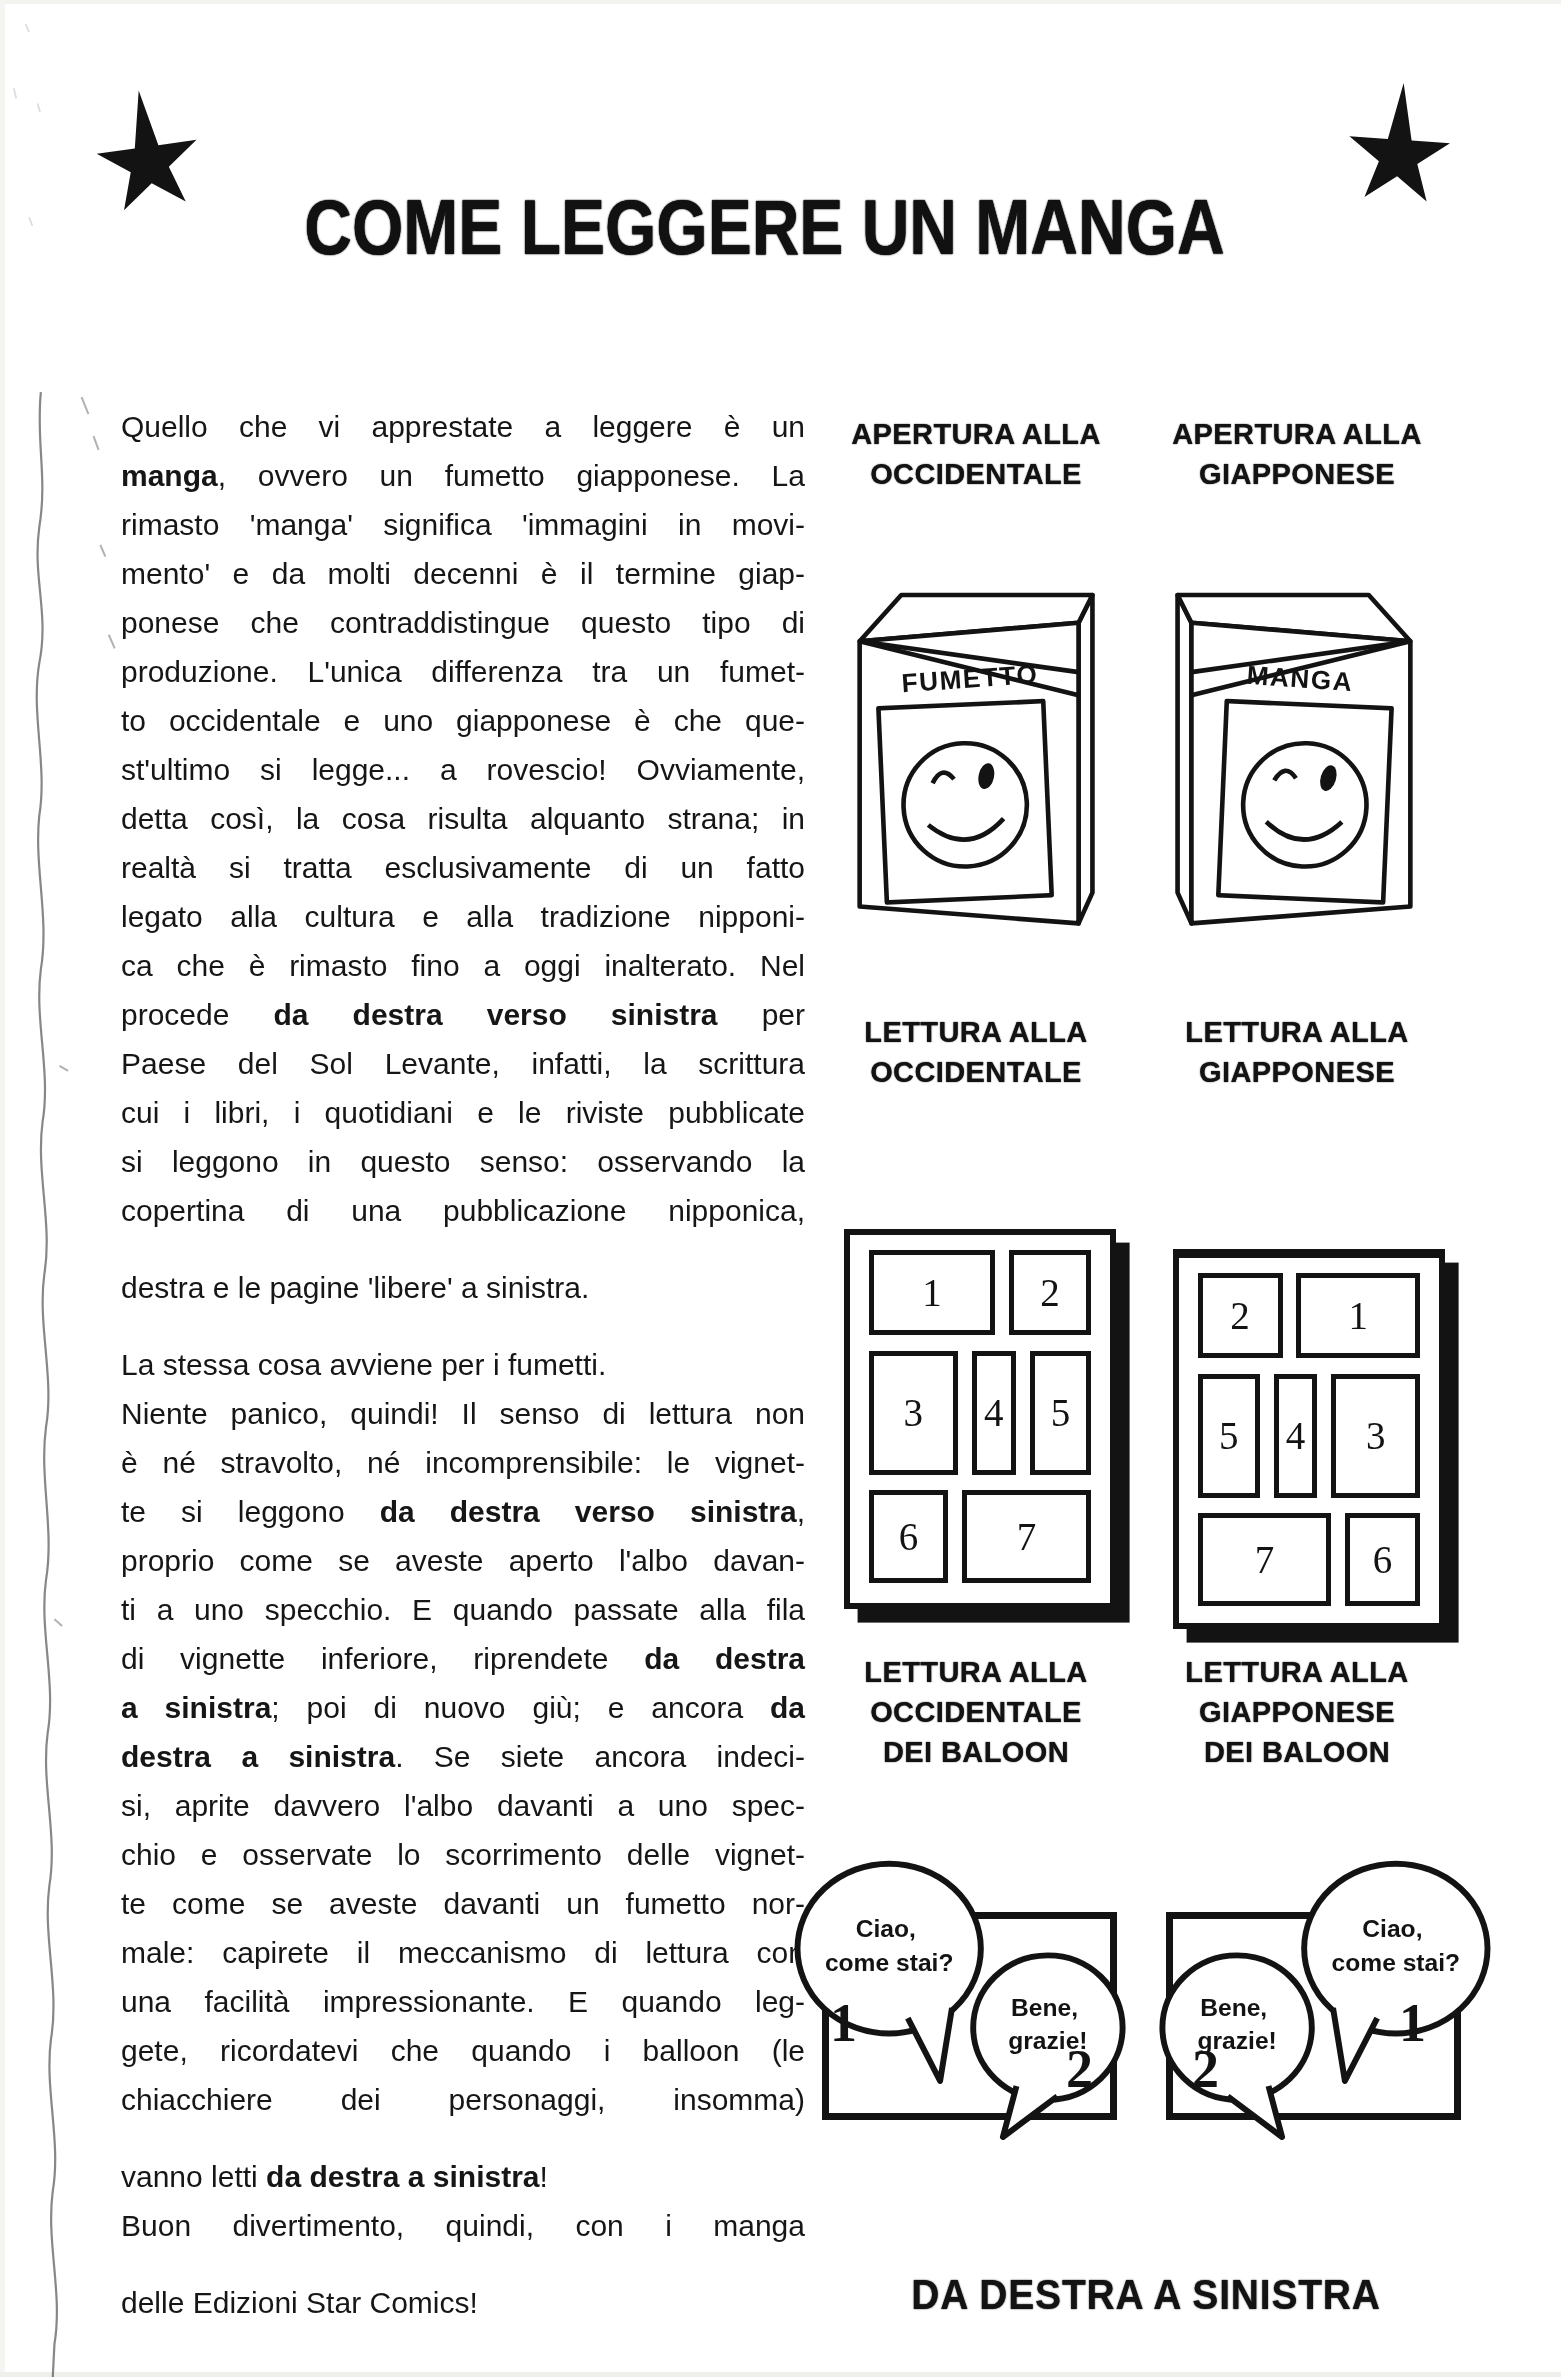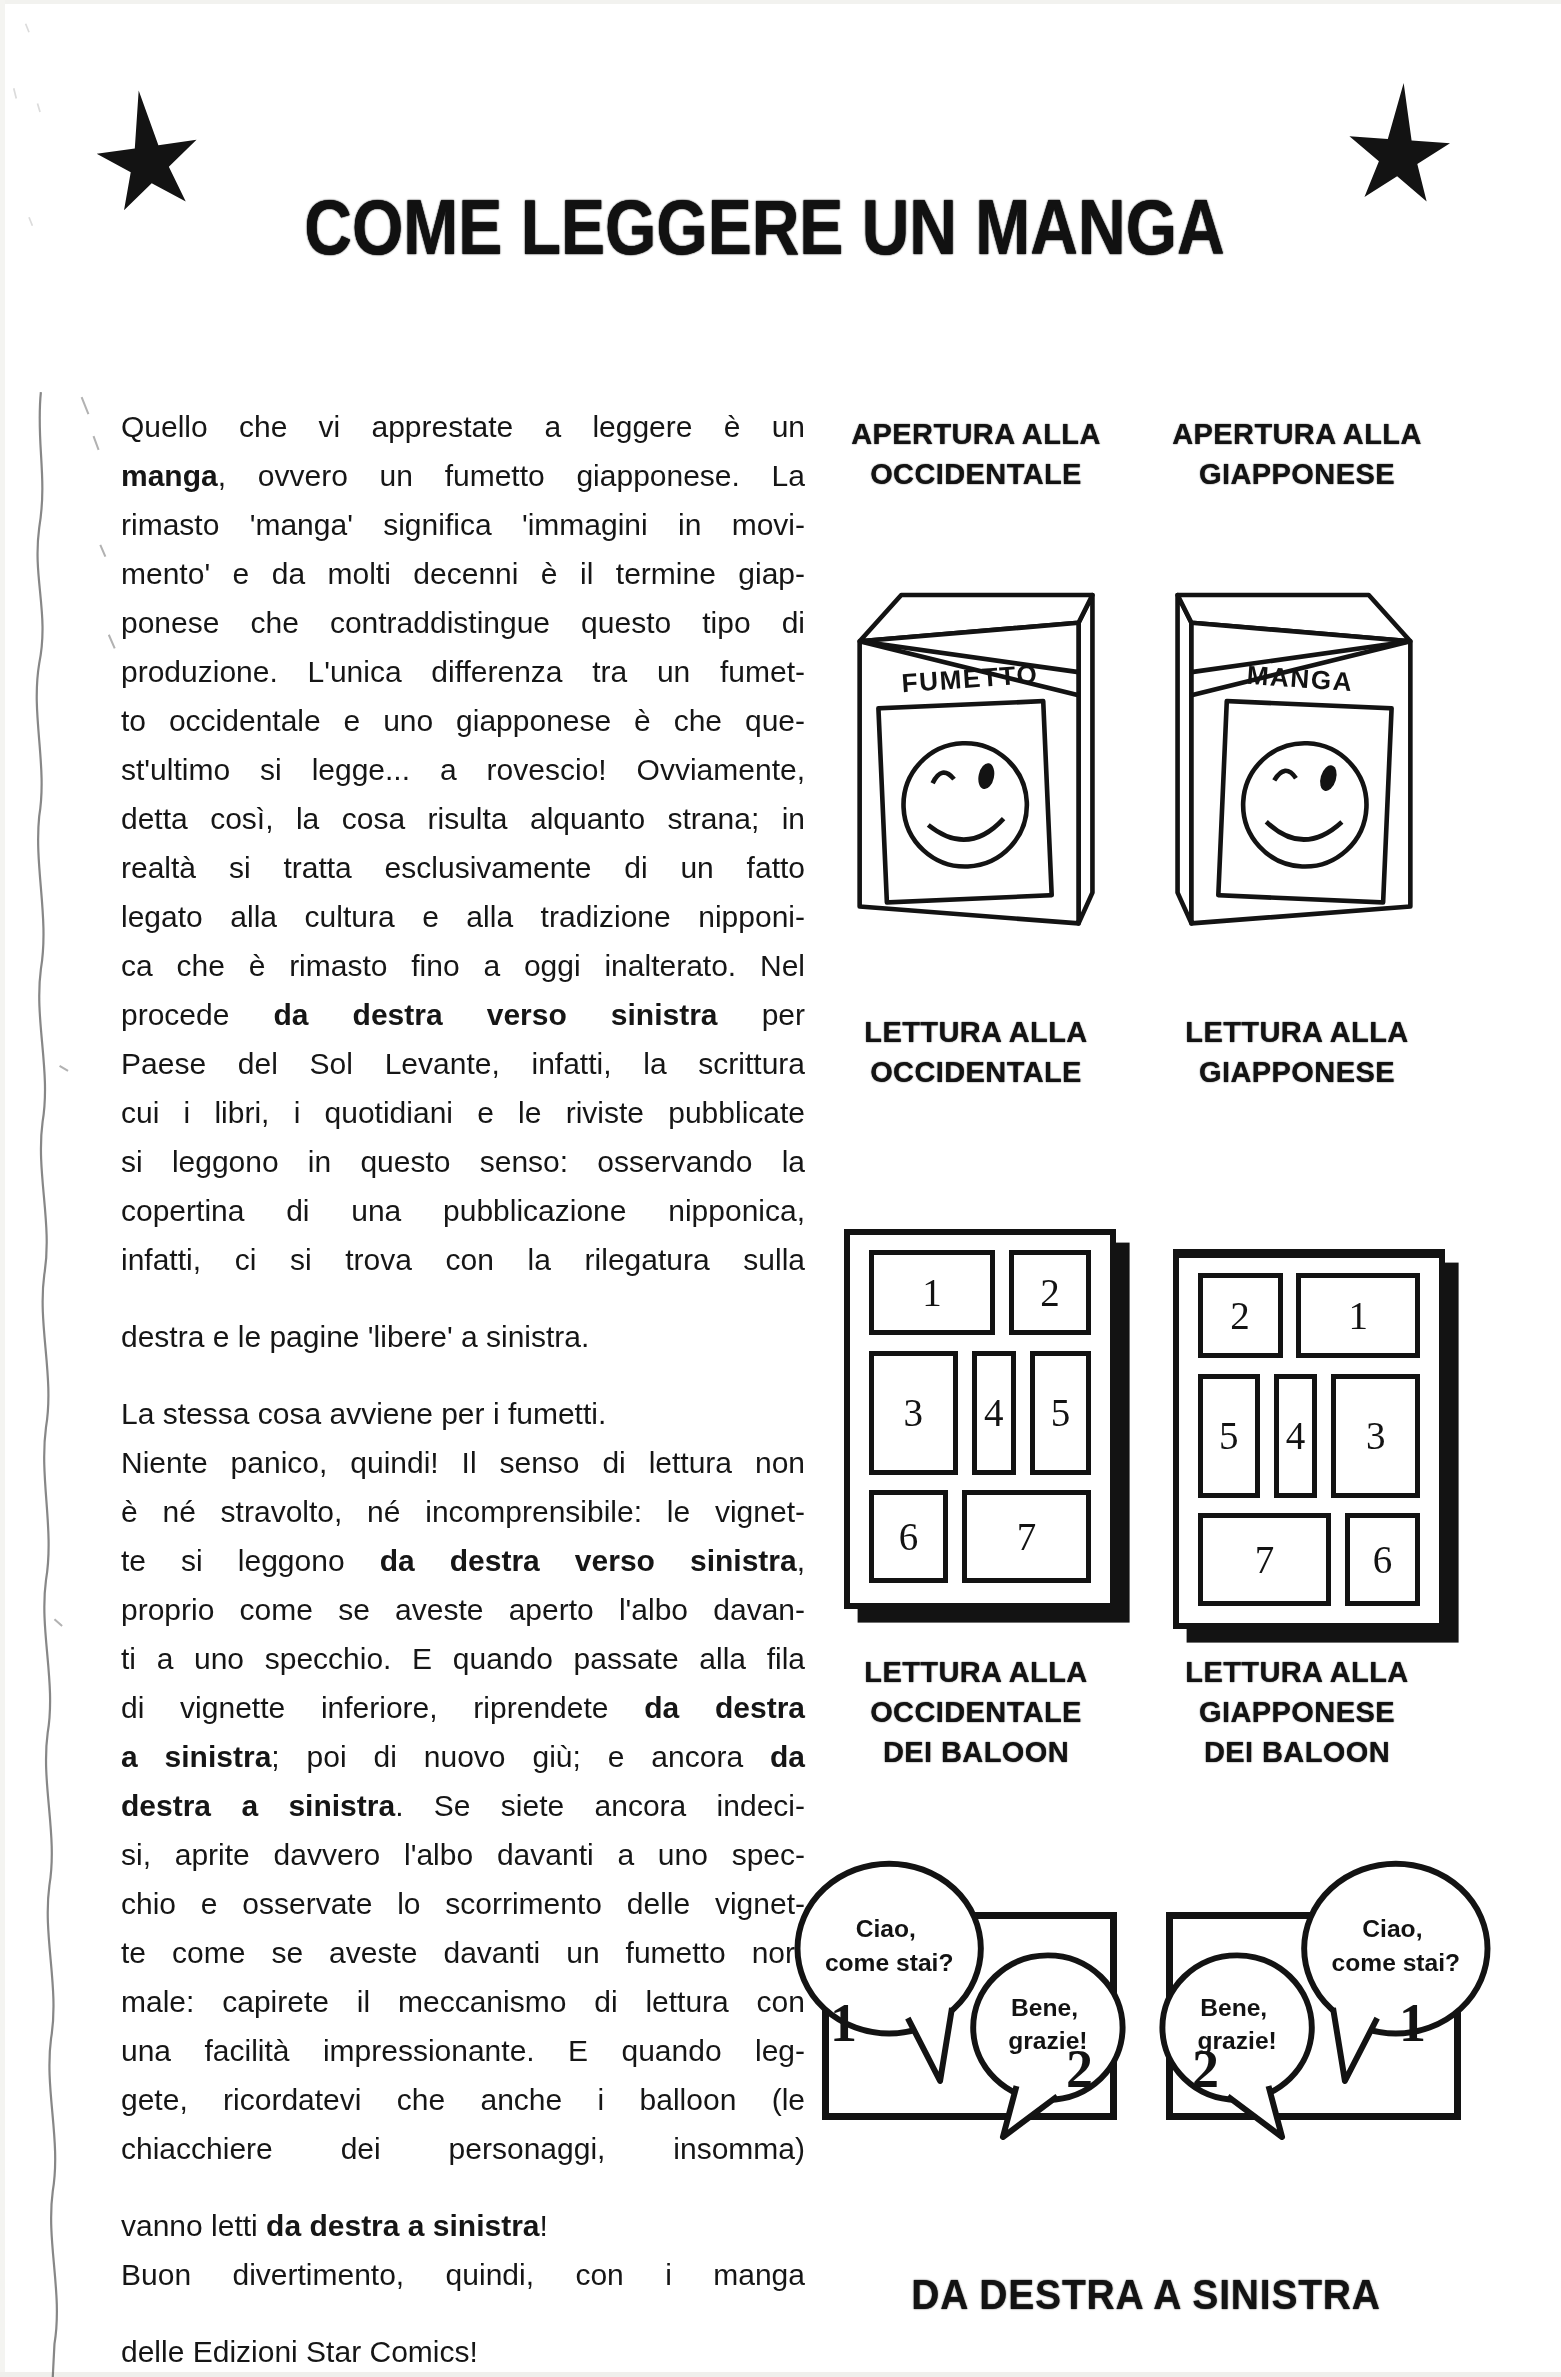--- a/index.html
+++ b/index.html
@@ -118,37 +118,36 @@
     <div class="al"><span>st'ultimo si legge... a rovescio! Ovviamente,</span></div>
     <div class="al"><span>detta così, la cosa risulta alquanto strana; in</span></div>
     <div class="al"><span>realtà si tratta esclusivamente di un fatto</span></div>
     <div class="al"><span>legato alla cultura e alla tradizione nipponi-</span></div>
     <div class="al"><span>ca che è rimasto fino a oggi inalterato. Nel</span></div>
     <div class="al"><span>procede </span><span class="b">da destra verso sinistra</span><span> per</span></div>
     <div class="al"><span>Paese del Sol Levante, infatti, la scrittura</span></div>
     <div class="al"><span>cui i libri, i quotidiani e le riviste pubblicate</span></div>
     <div class="al"><span>si leggono in questo senso: osservando la</span></div>
     <div class="al"><span>copertina di una pubblicazione nipponica,</span></div>
-    <div class="al"><span>infatti, ci si trova con la rilegatura sulla</span></div>
     <div class="al last"><span>destra e le pagine 'libere' a sinistra.</span></div>
     <div class="al last"><span>La stessa cosa avviene per i fumetti.</span></div>
     <div class="al"><span>Niente panico, quindi! Il senso di lettura non</span></div>
     <div class="al"><span>è né stravolto, né incomprensibile: le vignet-</span></div>
     <div class="al"><span>te si leggono </span><span class="b">da destra verso sinistra</span><span>,</span></div>
     <div class="al"><span>proprio come se aveste aperto l'albo davan-</span></div>
     <div class="al"><span>ti a uno specchio. E quando passate alla fila</span></div>
     <div class="al"><span>di vignette inferiore, riprendete </span><span class="b">da destra</span></div>
     <div class="al"><span class="b">a sinistra</span><span>; poi di nuovo giù; e ancora </span><span class="b">da</span></div>
     <div class="al"><span class="b">destra a sinistra</span><span>. Se siete ancora indeci-</span></div>
     <div class="al"><span>si, aprite davvero l'albo davanti a uno spec-</span></div>
     <div class="al"><span>chio e osservate lo scorrimento delle vignet-</span></div>
     <div class="al"><span>te come se aveste davanti un fumetto nor-</span></div>
     <div class="al"><span>male: capirete il meccanismo di lettura con</span></div>
     <div class="al"><span>una facilità impressionante. E quando leg-</span></div>
-    <div class="al"><span>gete, ricordatevi che anche i balloon (le</span></div>
+    <div class="al"><span>gete, ricordatevi che quando i balloon (le</span></div>
     <div class="al"><span>chiacchiere dei personaggi, insomma)</span></div>
     <div class="al last"><span>vanno letti </span><span class="b">da destra a sinistra</span><span>!</span></div>
     <div class="al"><span>Buon divertimento, quindi, con i manga</span></div>
     <div class="al last"><span>delle Edizioni Star Comics!</span></div>
   </div>
 
 <div class="colhead" style="left:813px; top:414px;">
   <div>APERTURA ALLA</div>
   <div>OCCIDENTALE</div>
 </div>

